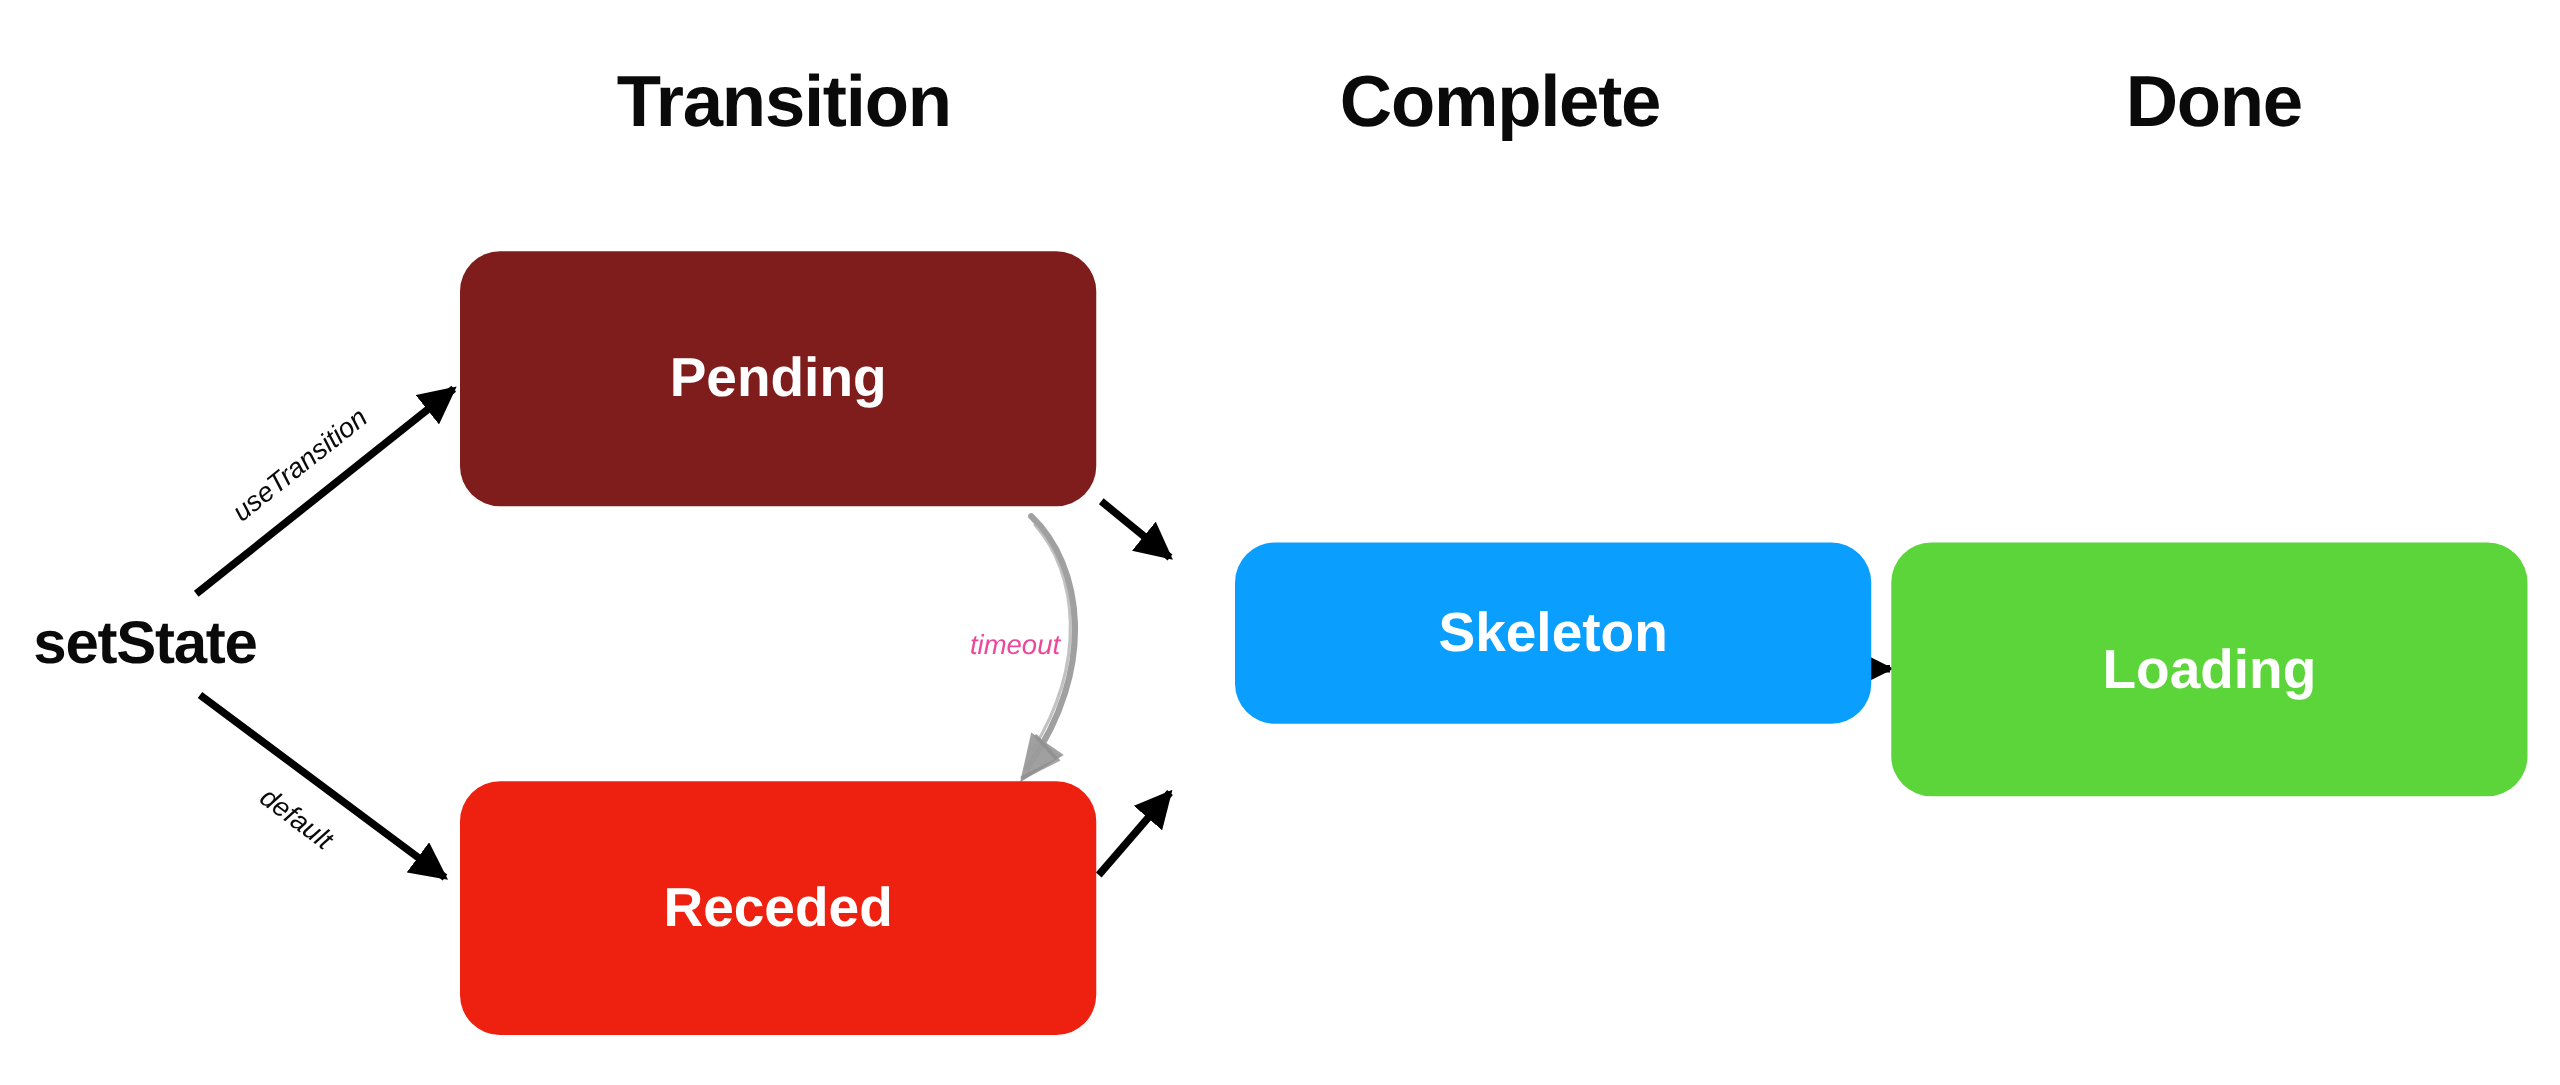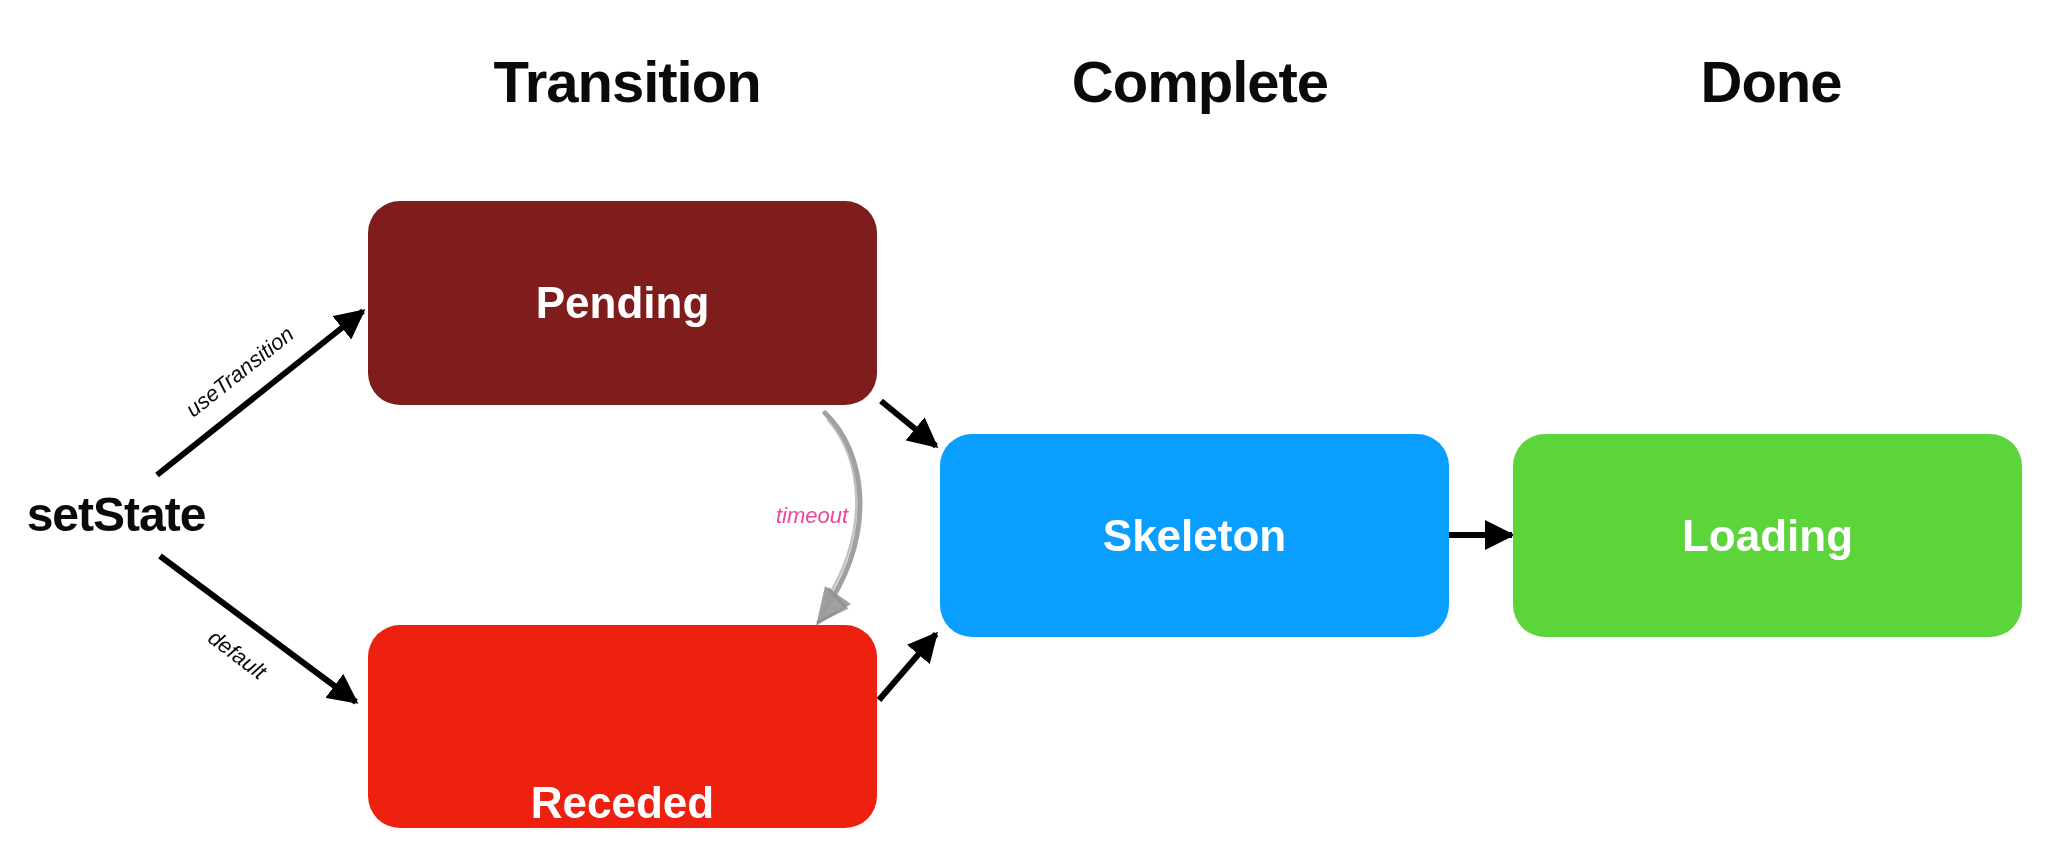--- a/index.html
+++ b/index.html
@@ -44,22 +44,22 @@
     width: 509px;
     border-radius: 32px;
     display: flex;
     align-items: center;
     justify-content: center;
     color: #ffffff;
     font-size: 44px;
     font-weight: bold;
   }
   #node-pending  { left: 368px;  top: 201px; height: 204px; }
-  #node-receded  { left: 368px;  top: 625px; height: 203px; align-items: flex-end; }
-  #node-skeleton { left: 940px;  top: 434px; height: 203px; }
+  #node-receded  { left: 368px;  top: 625px; height: 203px; }
+  #node-skeleton { left: 988px;  top: 434px; height: 145px; }
   #node-complete { left: 1513px; top: 434px; height: 203px; }
   .edge-label {
     position: absolute;
     white-space: nowrap;
     font-style: italic;
     font-size: 22px;
     color: #0a0a0a;
     transform-origin: center center;
   }
   #lbl-usetransition {

